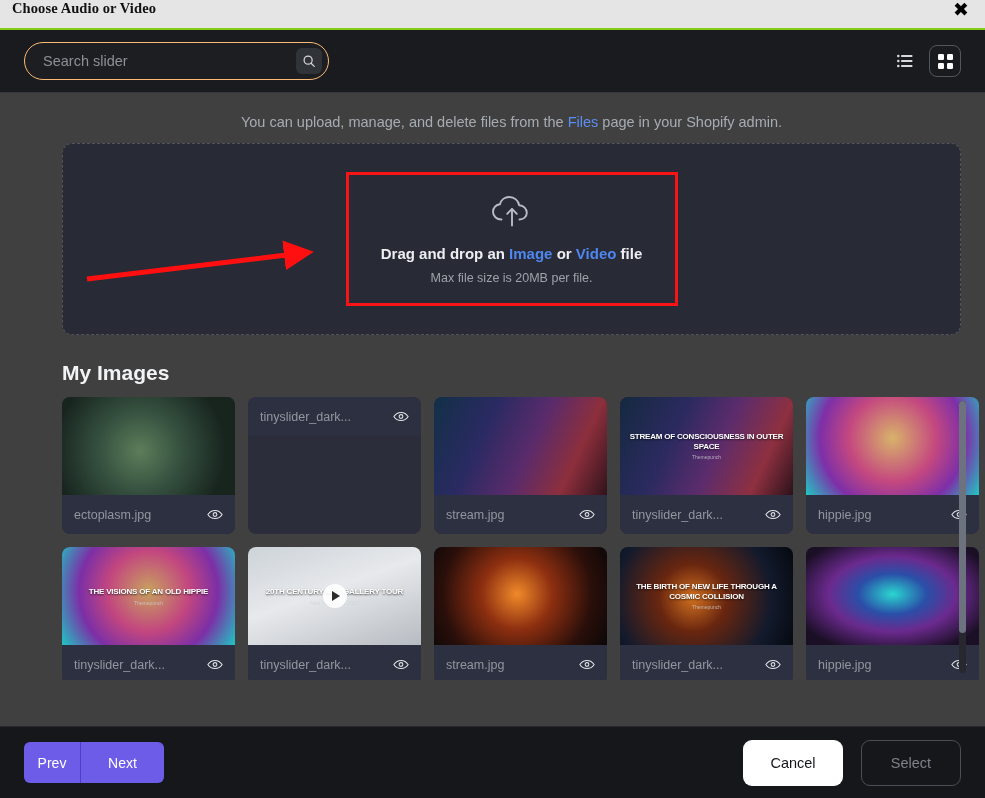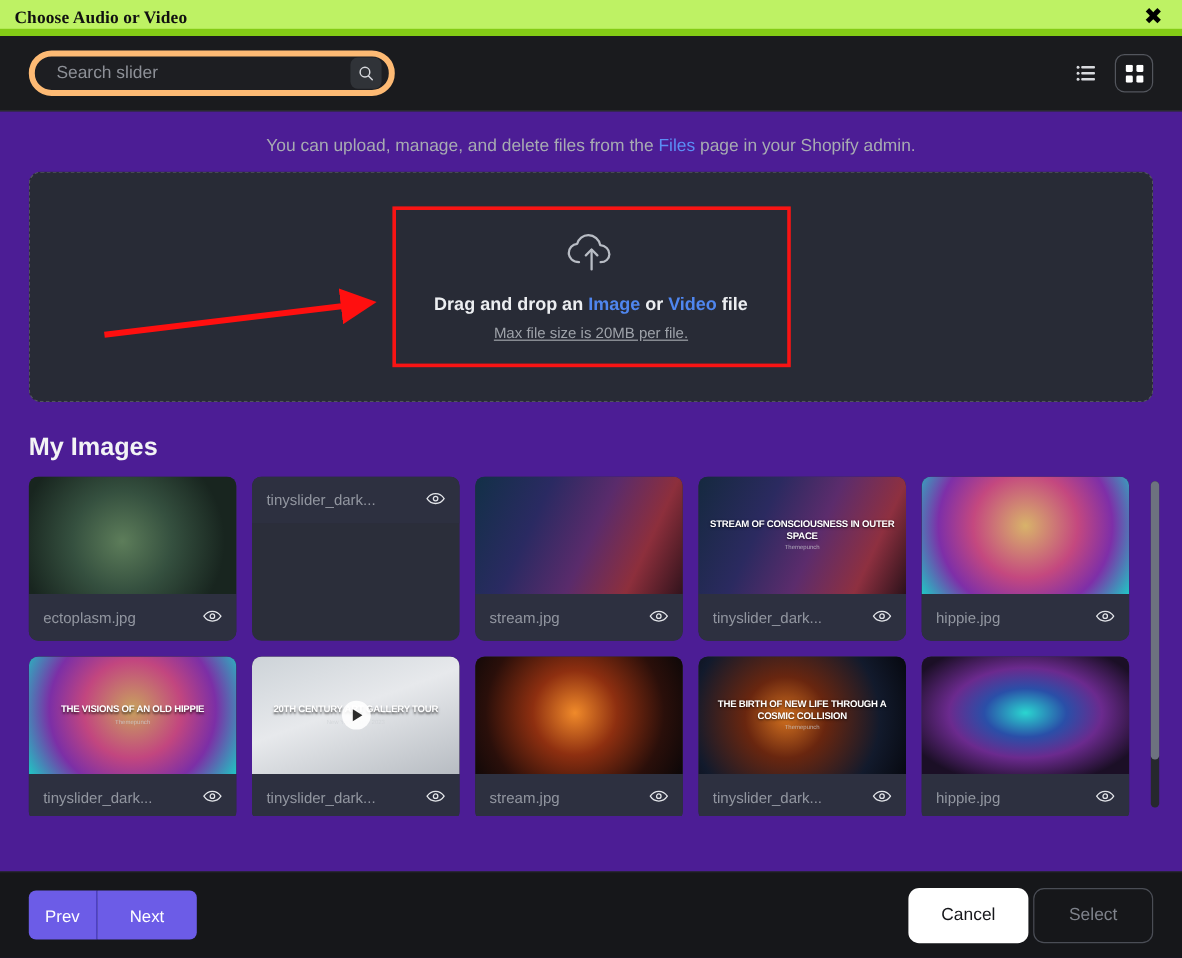--- a/index.html
+++ b/index.html
@@ -17,24 +17,24 @@
     width: 985px;
     height: 798px;
     background: #1a1b1e;
     display: flex;
     flex-direction: column;
   }
 
   
   .titlebar {
     height: 30px;
-    background: #bef264;
-    border-bottom: 6px solid #84cc16;
-    display: flex;
-    align-items: flex-end;
+    background: #e5e5e5;
+    border-bottom: 2px solid #84cc16;
+    display: flex;
+    align-items: flex-start;
     justify-content: space-between;
     padding: 0 14px 0 12px;
     flex: 0 0 auto;
   }
   .titlebar-text {
     font-family: "Liberation Serif", serif;
     font-weight: bold;
     font-size: 14.5px;
     color: #111111;
     letter-spacing: 0.1px;
@@ -57,21 +57,21 @@
     display: flex;
     align-items: center;
     justify-content: space-between;
     padding: 0 24px;
     flex: 0 0 auto;
   }
   .search-wrap {
     position: relative;
     width: 305px;
     height: 38px;
-    border: 5px solid #fdba74;
+    border: 1px solid #fdba74;
     border-radius: 19px;
     background: #1d1e22;
     display: flex;
     align-items: center;
     padding: 0 6px 0 18px;
   }
   .search-input {
     flex: 1;
     border: none;
     outline: none;
@@ -97,21 +97,22 @@
     border: 1px solid transparent;
     cursor: pointer;
   }
   .view-btn.active { border-color: #53565d; }
 
   
   .body {
     flex: 1 1 auto;
     position: relative;
     overflow: hidden;
-    background: #4c1d95;
+    background: #404040;
+    padding-left: 38px;
   }
 
   .hint {
     text-align: center;
     color: #a7abb2;
     font-size: 14.5px;
     padding: 21px 0 13px;
   }
   .hint a { color: #5b8ef5; text-decoration: none; }
 
@@ -142,21 +143,20 @@
   .drop-title {
     font-size: 15px;
     font-weight: bold;
     color: #eceef1;
   }
   .drop-title .lnk { color: #4f86ef; }
   .drop-sub {
     font-size: 12.5px;
     color: #9ea2a9;
     margin-top: 8px;
-    text-decoration: underline;
   }
 
   
   .arrow-svg {
     position: absolute;
     left: 0; top: 0;
     width: 985px; height: 798px;
     pointer-events: none;
     z-index: 40;
   }
@@ -283,21 +283,21 @@
     background: #6c5ce7;
     color: #ffffff;
     border: none;
     font-size: 14px;
     font-family: "Liberation Sans", sans-serif;
     cursor: pointer;
     display: flex; align-items: center; justify-content: center;
   }
   .pg-btn.prev { border-radius: 6px 0 0 6px; border-right: 1px solid #4c3fc4; }
   .pg-btn.next { border-radius: 0 6px 6px 0; width: 83px; }
-  .footer-right { display: flex; align-items: flex-end; gap: 4px; margin-left: 48px; }
+  .footer-right { display: flex; align-items: flex-end; gap: 18px; margin-left: 48px; }
   .btn-cancel {
     width: 100px; height: 46px;
     background: #ffffff;
     color: #15161a;
     border: none;
     border-radius: 9px;
     font-size: 14.5px;
     font-family: "Liberation Sans", sans-serif;
     cursor: pointer;
   }

